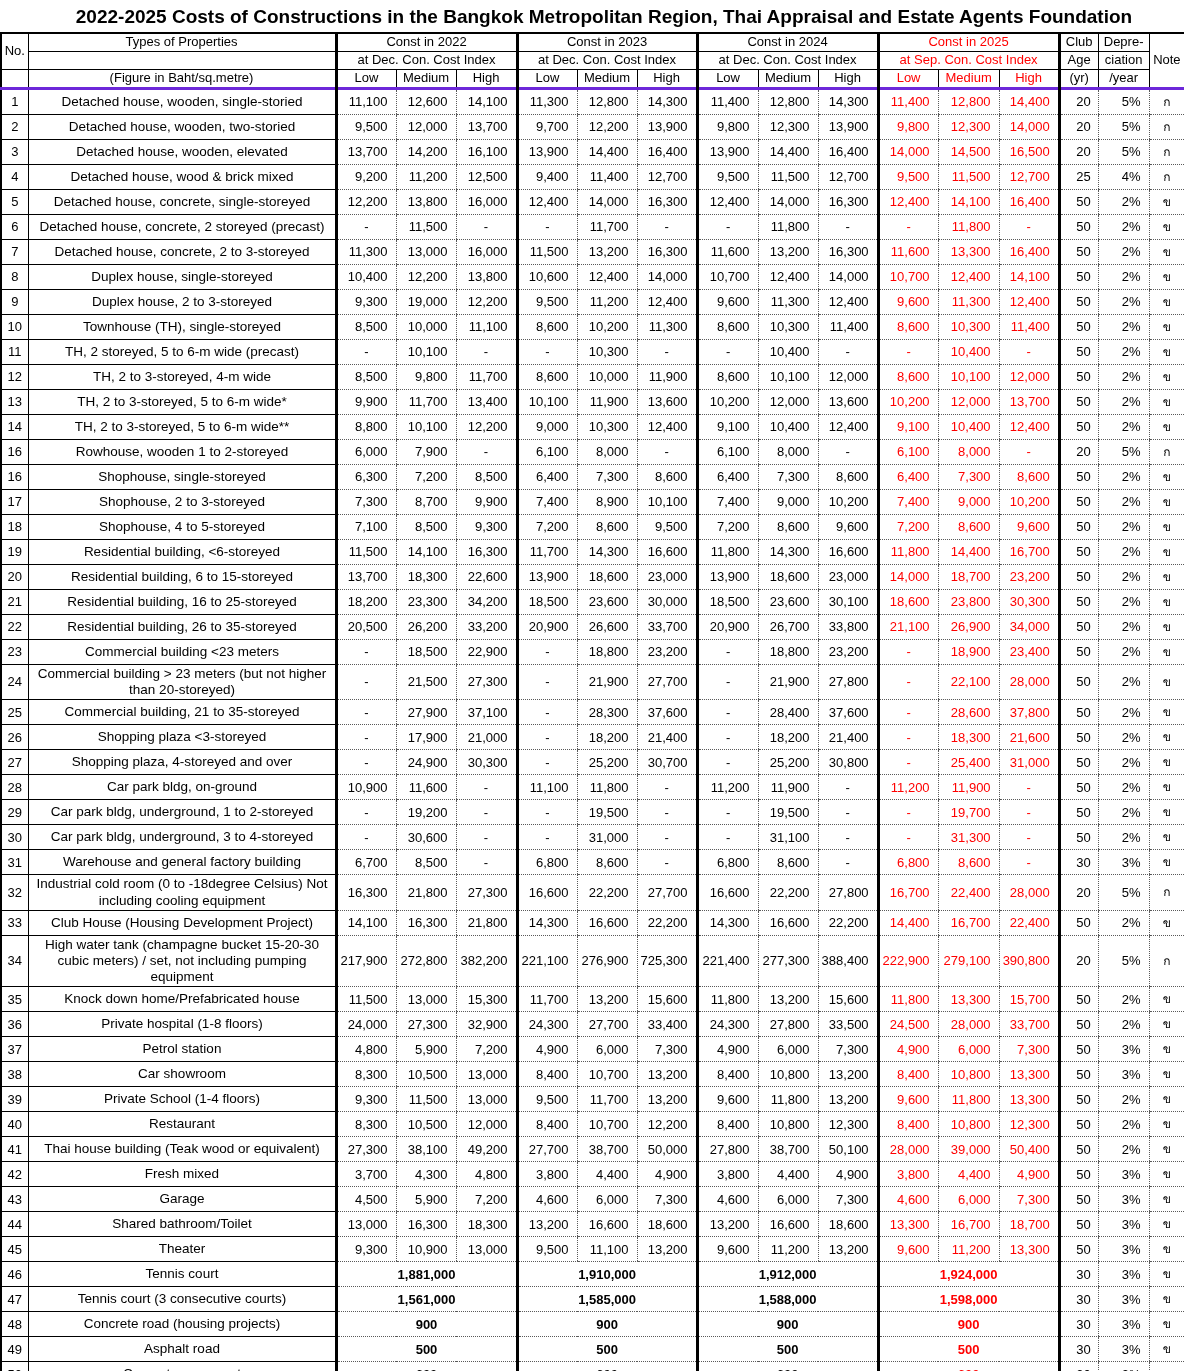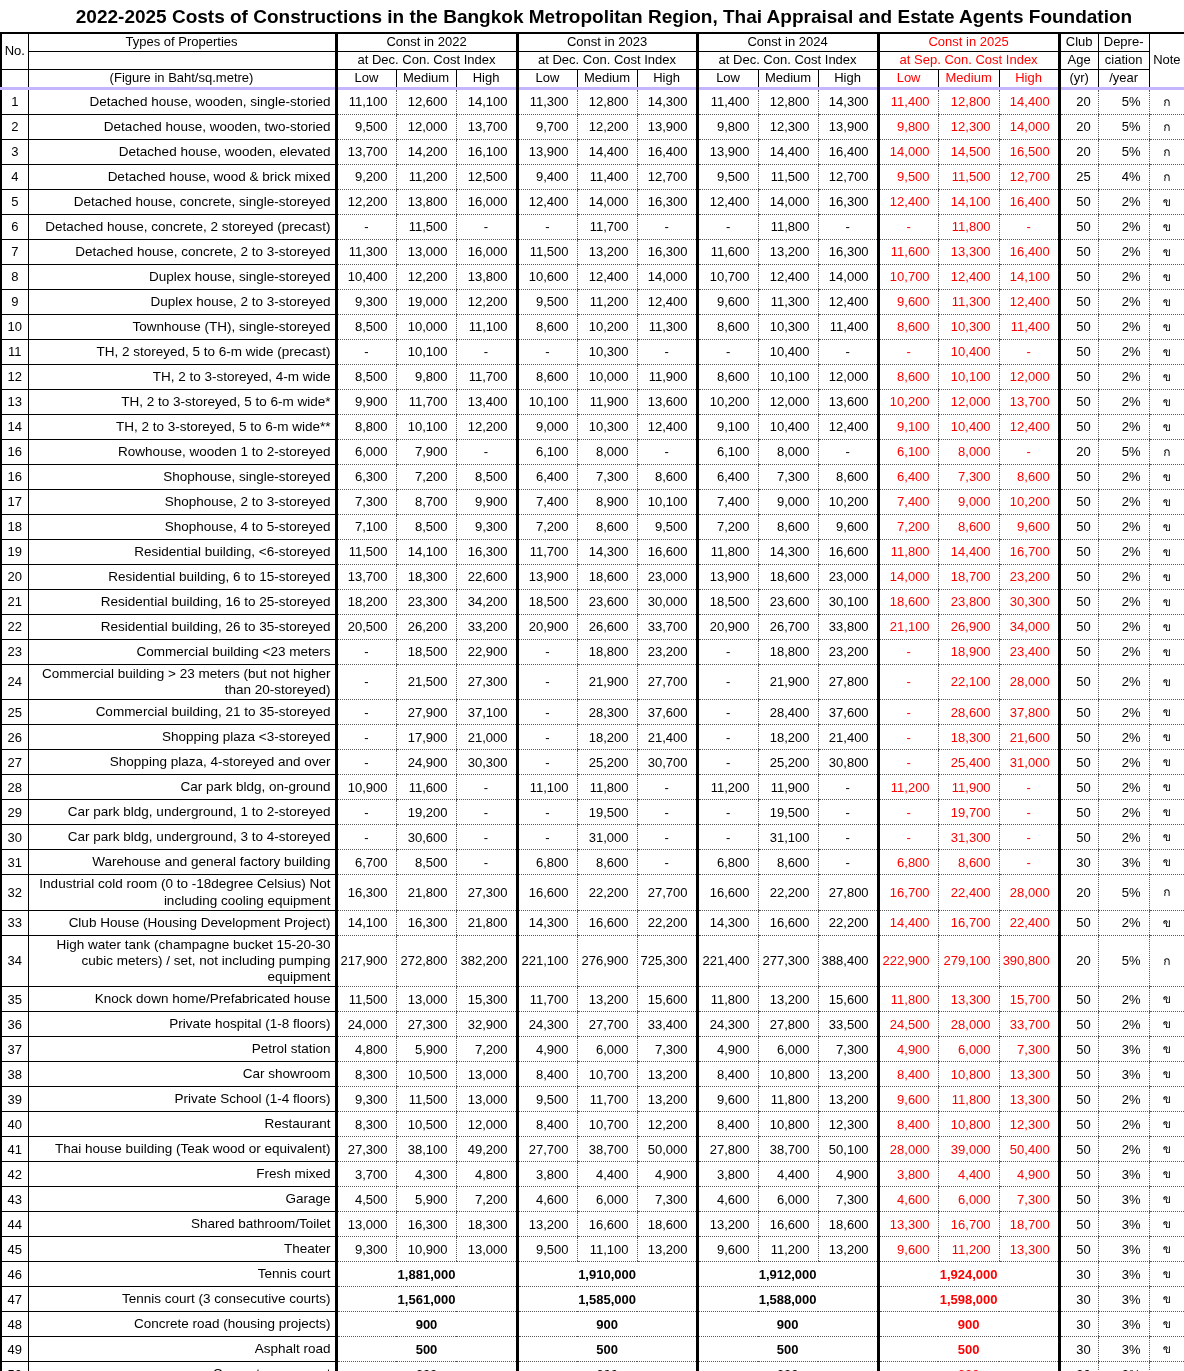--- a/index.html
+++ b/index.html
@@ -1,27 +1,27 @@
 <!DOCTYPE html>
 <html><head>
 <meta charset="utf-8">
 <style>
   html,body { margin:0; padding:0; background:#fff; color:#000;
     font-family:"Liberation Sans","DejaVu Sans",sans-serif; }
   body { width:1184px; }
   .title { font-size:19px; font-weight:bold; text-align:center; padding:6px 2px 4px; letter-spacing:0;margin-left:24px; }
   table { border-collapse:collapse; table-layout:fixed; width:1184px; border:2px solid #000; }
-  thead { border-bottom:3px solid #c4b5fd; }
+  thead { border-bottom:3px solid #6d28d9; }
   thead td { border:1px solid #000; text-align:center; font-size:13px; padding:0; height:17px; line-height:1.1; }
   thead td.bold { font-weight:normal; }
   .red { color:#ff0000; }
   .thickL { border-left:3px solid #000 !important; }
   tbody td { height:22px; padding:0; font-size:13px; line-height:1.2; }
   td.no   { text-align:center; border-right:1px solid #000; border-bottom:1px solid #000; }
-  td.type { text-align:right; padding:1px 4px 1px 5px; font-size:13.5px; border-bottom:1px solid #000; }
+  td.type { text-align:center; padding:1px 4px 1px 5px; font-size:13.5px; border-bottom:1px solid #000; }
   td.num  { text-align:right; padding-right:8px; border-bottom:1px dotted #595959; }
   td.dash { text-align:center; padding-right:0; }
   td.merged { text-align:center; padding-right:0;font-weight:bold; }
   td.age  { text-align:right; padding-right:7px; border-bottom:1px dotted #595959; }
   td.dep  { text-align:right; padding-right:8px; border-bottom:1px dotted #595959; }
   td.note { text-align:center; border-bottom:1px dotted #595959; font-size:12px; }
   .dotL { border-left:1px dotted #595959; }
 </style>
 </head>
 <body>

